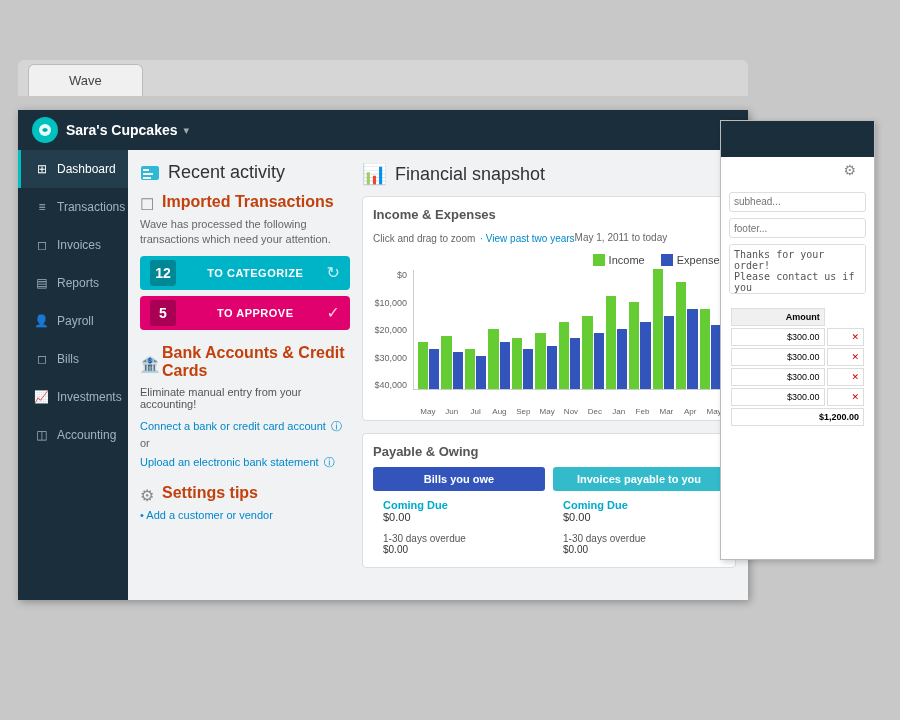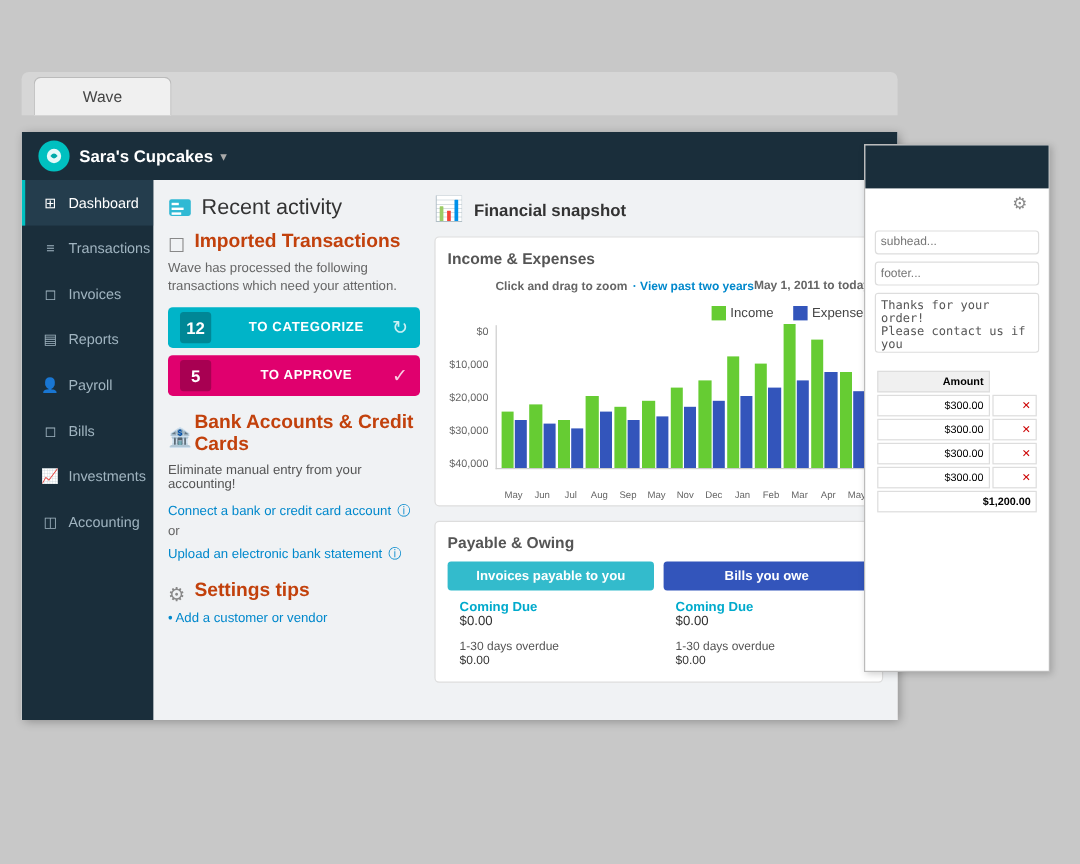--- a/index.html
+++ b/index.html
@@ -270,45 +270,44 @@
       display: flex;
       align-items: center;
       margin-bottom: 10px;
     }
     .snapshot-icon {
       font-size: 20px;
       margin-right: 8px;
       color: #888;
     }
     .snapshot-title {
-      font-size: 14px;
+      font-size: 18px;
       color: #333;
-      font-weight: bold;
+      font-weight: normal;
     }
 
     
     .ie-section {
       background: #fff;
       border: 1px solid #ddd;
       border-radius: 4px;
       padding: 10px;
       margin-bottom: 12px;
     }
     .ie-title {
       font-size: 13px;
       font-weight: bold;
       color: #555;
       margin-bottom: 6px;
     }
     .ie-controls {
       display: flex;
-      justify-content: flex-end;
+      justify-content: flex-start;
       align-items: center;
       margin-bottom: 8px;
-      font-weight: bold;
     }
     .ie-hint {
       font-size: 10px;
       color: #666;
     }
     .ie-link {
       color: #0088cc;
       font-size: 10px;
       cursor: pointer;
     }
@@ -792,22 +791,22 @@
                   <span class="x-label">Mar</span>
                   <span class="x-label">Apr</span>
                   <span class="x-label">May</span>
                 </div>
             </div>
           </div>
 
           <div class="po-section">
             <div class="po-title">Payable &amp; Owing</div>
             <div class="po-grid">
+              <div class="po-col-header blue">Bills you owe</div>
               <div class="po-col-header teal">Invoices payable to you</div>
-              <div class="po-col-header blue">Bills you owe</div>
             </div>
             <div class="po-row">
               <div class="po-cell">
                 <div class="po-cell-label">Coming Due</div>
                 <div class="po-cell-value">$0.00</div>
               </div>
               <div class="po-cell">
                 <div class="po-cell-label">Coming Due</div>
                 <div class="po-cell-value">$0.00</div>
               </div>

